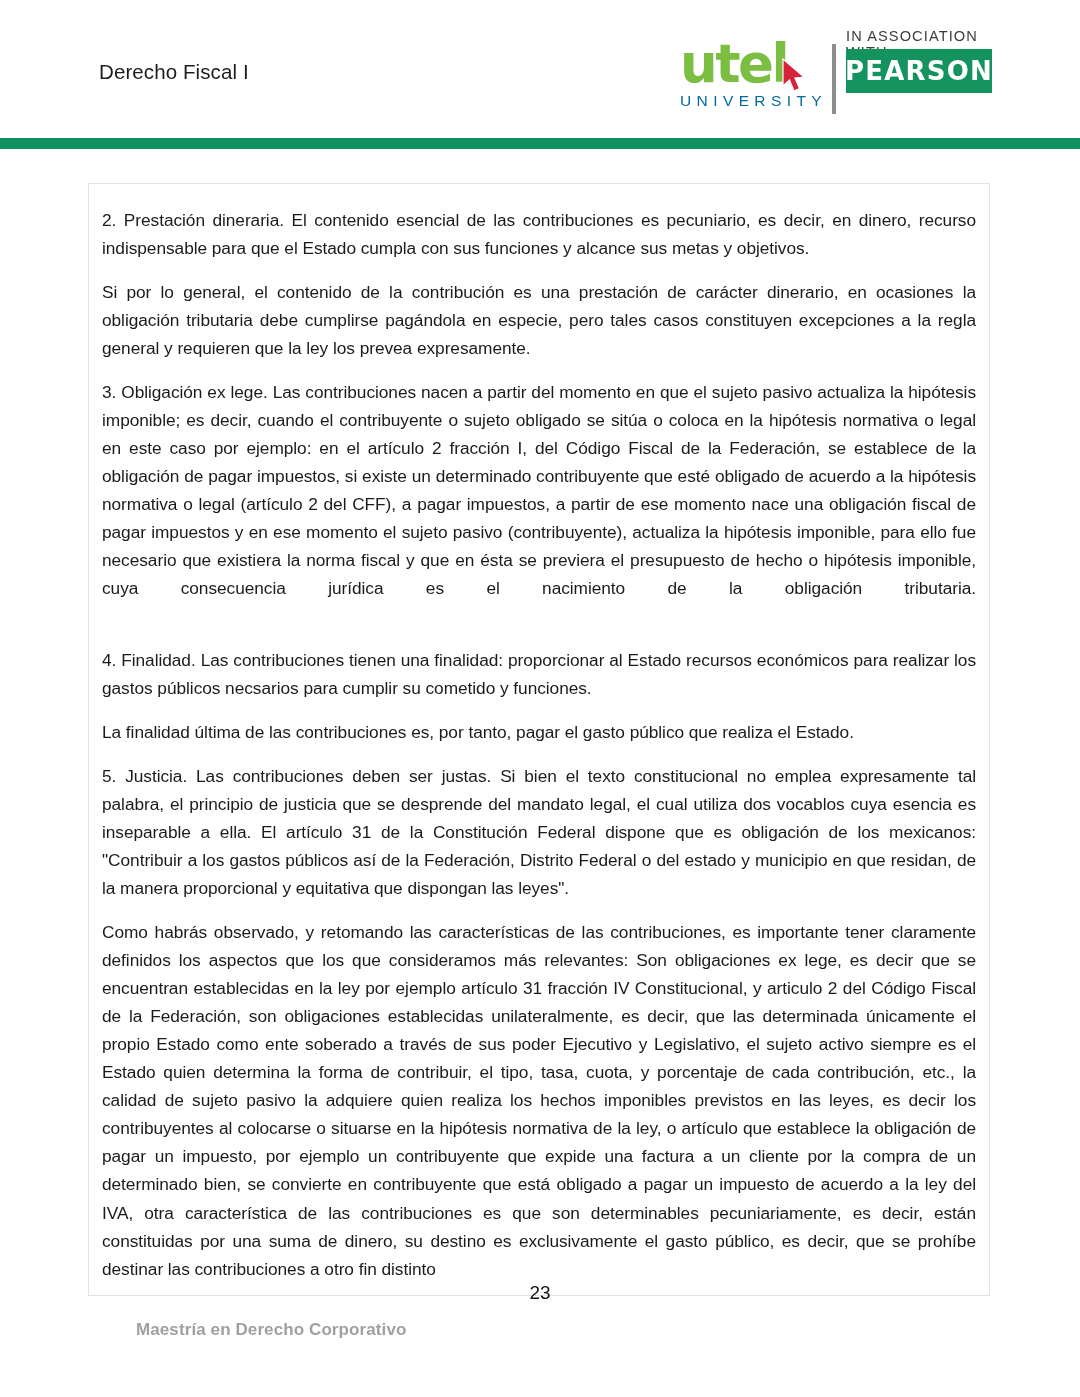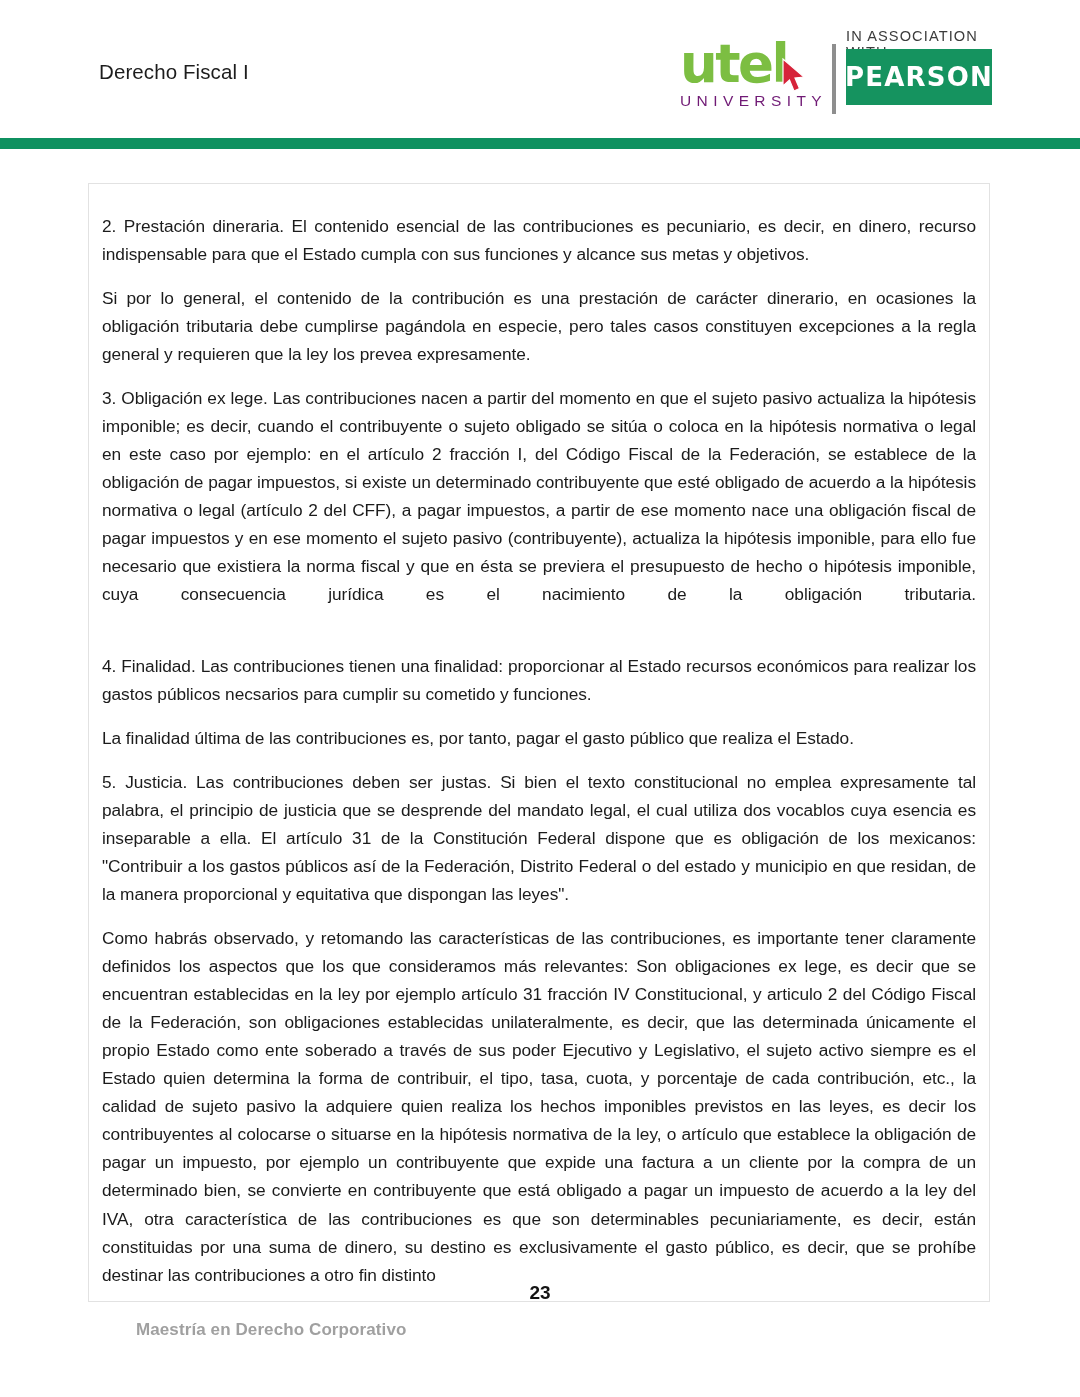--- a/index.html
+++ b/index.html
@@ -60,21 +60,21 @@
   .utel-word {
     font-size: 53px;
     font-weight: bold;
     color: #7CBE42;
     letter-spacing: -2.5px;
     line-height: 0.92;
     font-family: "DejaVu Sans", sans-serif;
   }
   .utel-university {
     font-size: 15.5px;
-    color: #701a75;
+    color: #0369a1;
     letter-spacing: 5.4px;
     margin-top: 3px;
     font-family: "Liberation Sans", sans-serif;
   }
   .cursor-arrow {
     position: absolute;
     left: 101px;
     top: 32px;
     width: 26px;
     height: 34px;
@@ -95,21 +95,21 @@
     font-size: 14.6px;
     letter-spacing: 1.1px;
     color: #3c3c3c;
     font-weight: 500;
   }
   .pearson-badge {
     position: absolute;
     left: 166px;
     top: 23px;
     width: 146px;
-    height: 56px;
+    height: 44px;
     background: #15935F;
     display: flex;
     align-items: center;
     justify-content: center;
   }
   .pearson-badge span {
     color: #ffffff;
     font-size: 26px;
     font-weight: bold;
     letter-spacing: 1.2px;
@@ -128,21 +128,21 @@
 
   
   .content-box {
     position: absolute;
     left: 88px;
     top: 183px;
     width: 902px;
     box-sizing: border-box;
     border: 1px solid #e2e2e2;
     background: #ffffff;
-    padding: 28px 13px 10px 13px;
+    padding: 22px 13px 10px 13px;
   }
   .para {
     font-size: 17.3px;
     line-height: 1.62;
     color: #1b1b1b;
     text-align: justify;
     text-justify: inter-word;
     margin: 0 0 16px 0;
     letter-spacing: -0.05px;
   }
@@ -166,21 +166,21 @@
     width: 1080px;
     height: 90px;
   }
   .page-number {
     position: absolute;
     left: 0;
     top: 0;
     width: 1080px;
     text-align: center;
     font-size: 19px;
-    font-weight: bold;
+    font-weight: normal;
     color: #141414;
   }
   .footer-program {
     position: absolute;
     left: 99px;
     top: 38px;
     font-size: 17px;
     font-weight: bold;
     color: #a0a0a0;
     letter-spacing: 0.1px;

